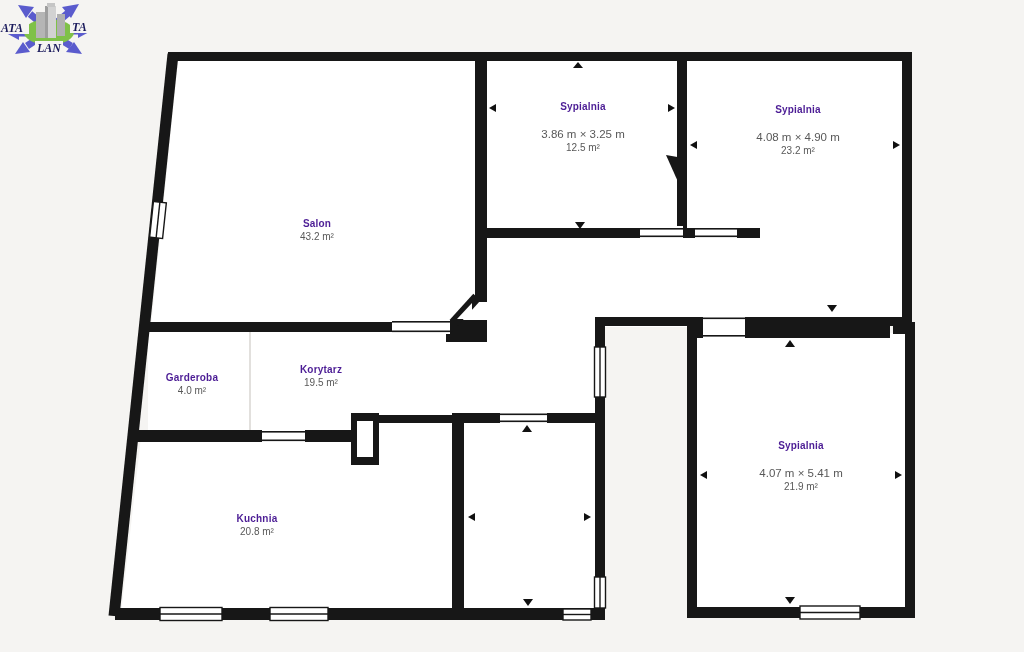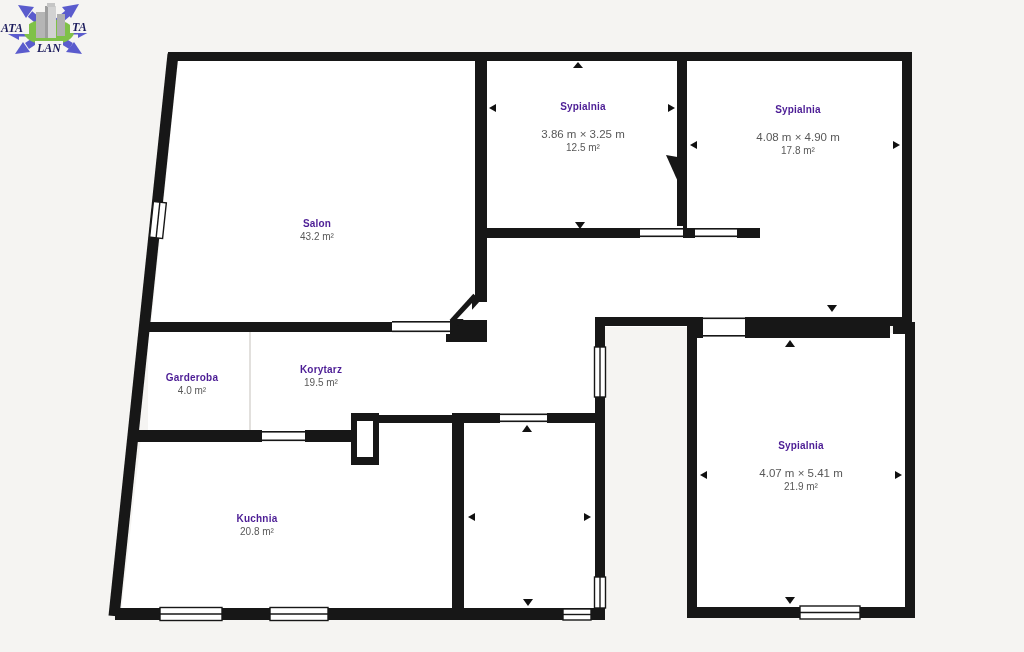--- a/index.html
+++ b/index.html
@@ -192,21 +192,21 @@
 
   <div class="room-label" style="left:583px;top:127px;">
     <div class="room-name">Sypialnia</div>
     <div class="room-dims">3.86 m × 3.25 m</div>
     <div class="room-area">12.5 m²</div>
   </div>
 
   <div class="room-label" style="left:798px;top:130px;">
     <div class="room-name">Sypialnia</div>
     <div class="room-dims">4.08 m × 4.90 m</div>
-    <div class="room-area">17.8 m²</div>
+    <div class="room-area">23.2 m²</div>
   </div>
 
   <div class="room-label" style="left:192px;top:384px;">
     <div class="room-name">Garderoba</div>
     <div class="room-area">4.0 m²</div>
   </div>
 
   <div class="room-label" style="left:321px;top:376px;">
     <div class="room-name">Korytarz</div>
     <div class="room-area">19.5 m²</div>

